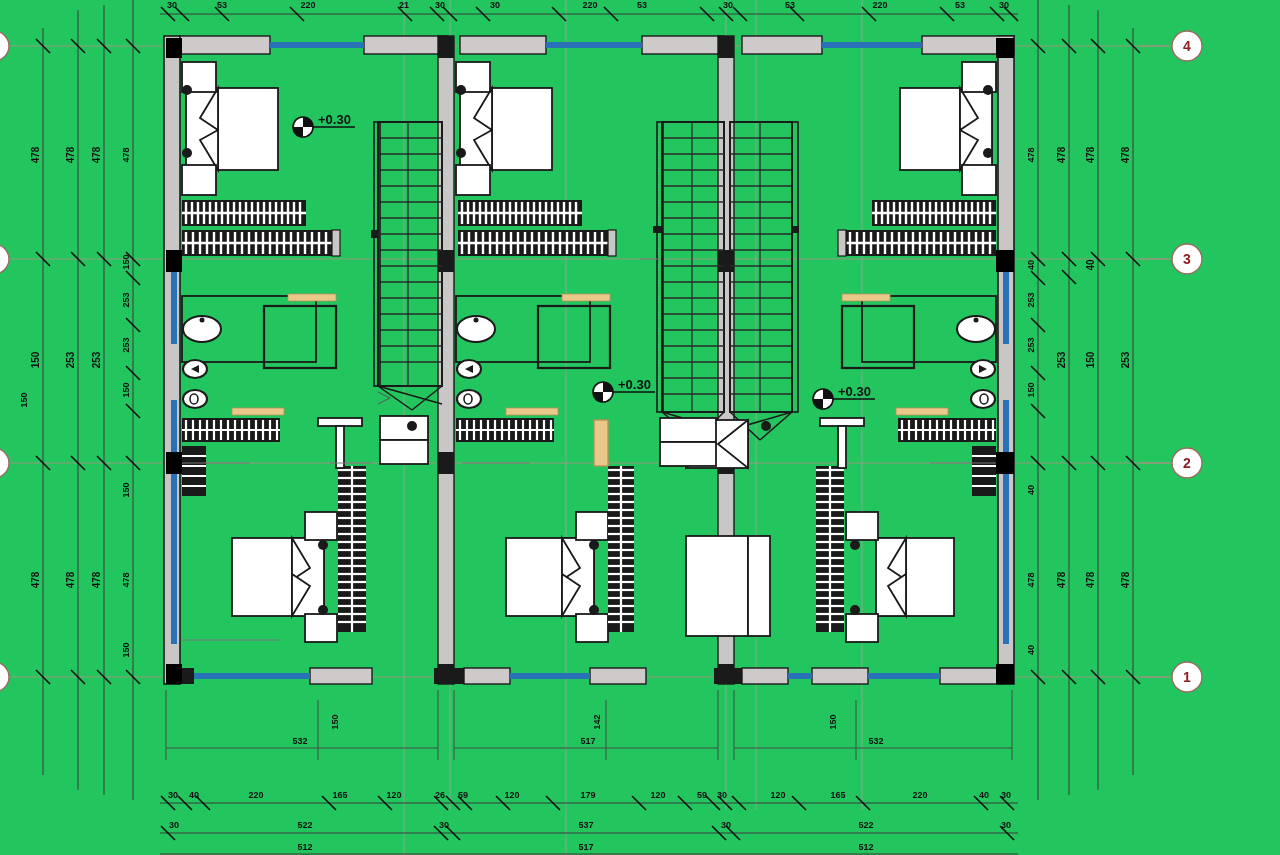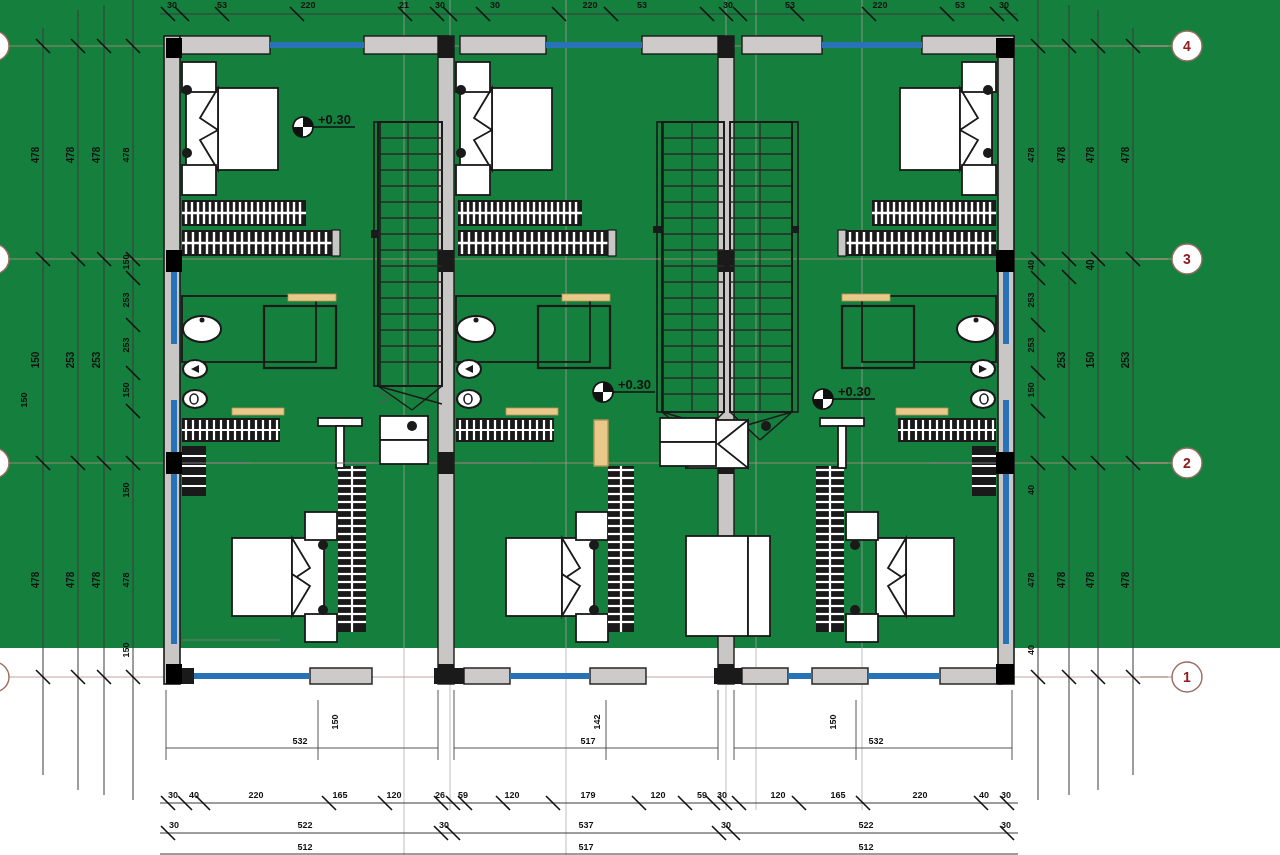--- a/index.html
+++ b/index.html
@@ -1,17 +1,17 @@
 <!DOCTYPE html>
 <html><head>
 <meta charset="utf-8">
 <style>
   html,body{margin:0;padding:0;background:#ffffff;}
   body{width:1280px;height:855px;font-family:"Liberation Sans",sans-serif;overflow:hidden;}
-  #stage{position:relative;width:1280px;height:648px;background:#15803d;}
+  #stage{position:relative;width:1280px;height:855px;background:#22c55e;}
   svg.plan{position:absolute;left:0;top:0;width:1280px;height:855px;}
   .dimtxt{font-family:"Liberation Sans",sans-serif;font-size:10px;fill:#111;font-weight:700;}
   .dimtxt-sm{font-family:"Liberation Sans",sans-serif;font-size:9px;fill:#111;font-weight:700;}
   .leveltxt{font-family:"Liberation Sans",sans-serif;font-size:13px;fill:#111;font-weight:700;}
   .bubbletxt{font-family:"Liberation Sans",sans-serif;font-size:14px;fill:#8f1f22;font-weight:700;}
 </style>
 </head>
 <body>
 
 <div id="stage">

